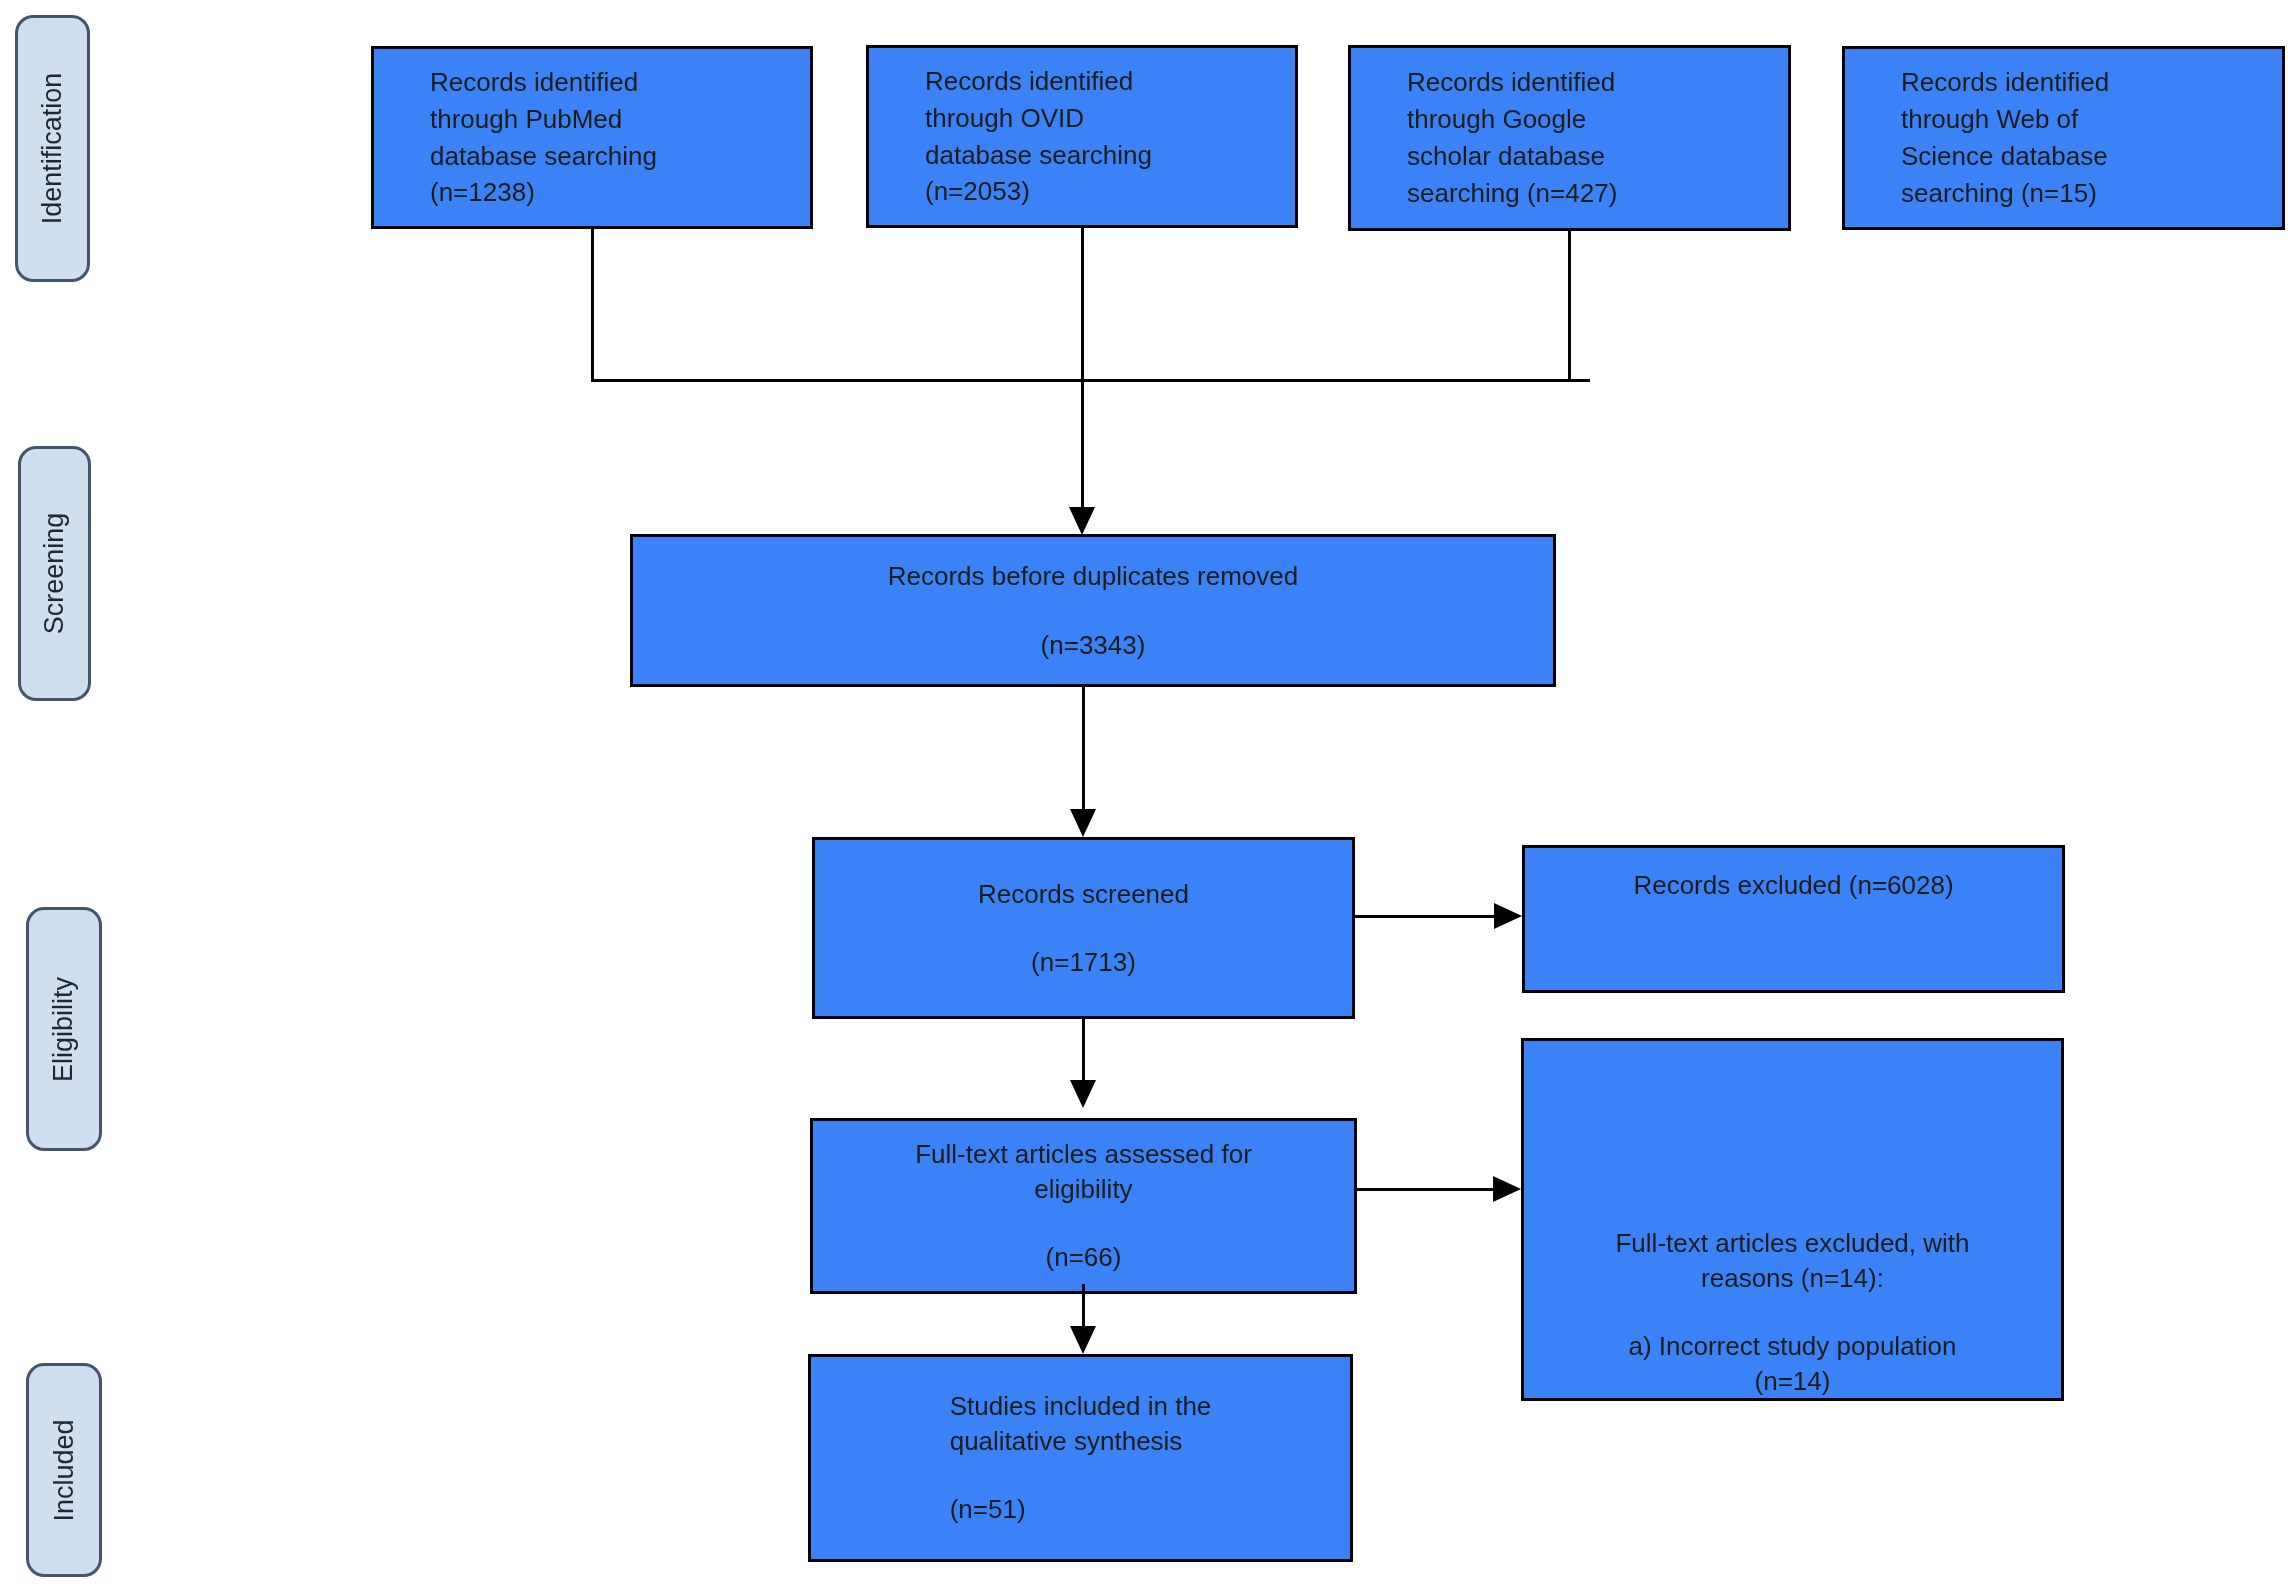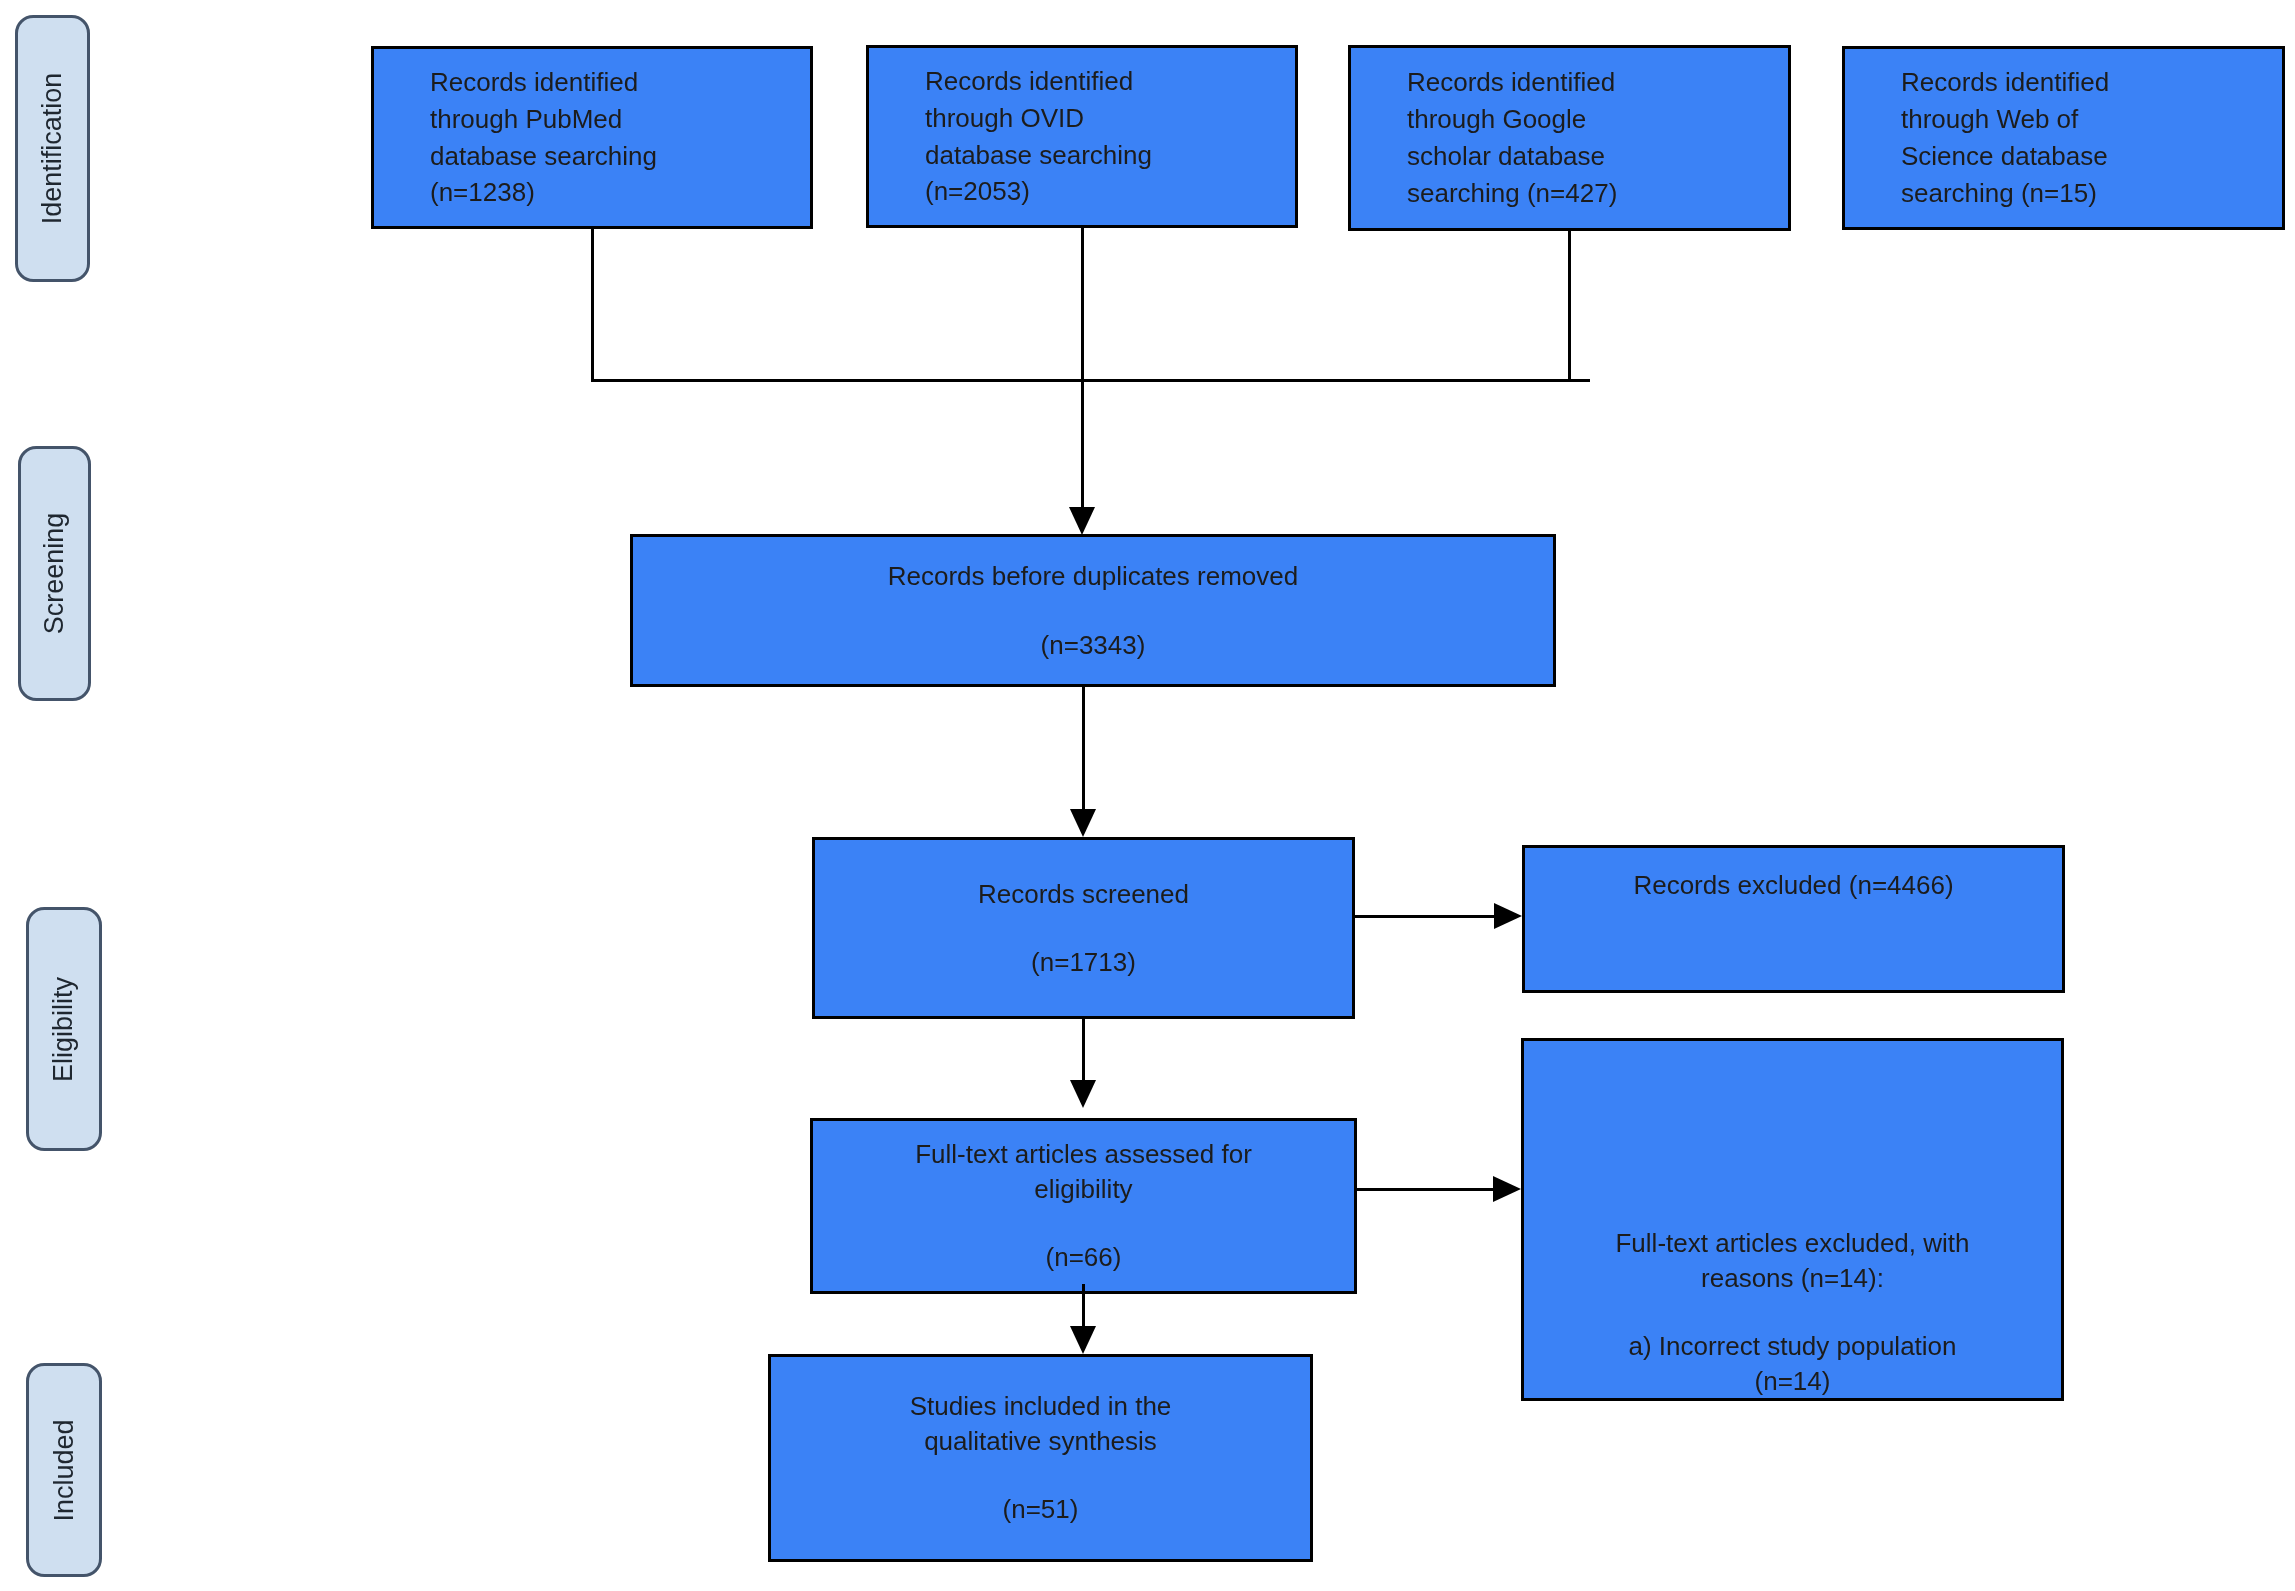--- a/index.html
+++ b/index.html
@@ -27,21 +27,21 @@
   .src{align-items:center;justify-content:flex-start;text-align:left;padding-left:56px;padding-right:18.3px;line-height:1.42;}
   #box-pubmed        {left:371px;  top:46px;  width:442px; height:183px;}
   #box-ovid          {left:866px; top:45px;  width:432px; height:183px;}
   #box-google        {left:1348px; top:45px;  width:443px; height:186px;}
   #box-wos           {left:1842px; top:46px;  width:443px; height:184px;}
   #box-duplicates    {left:630px; top:534px; width:926px;height:153px;align-items:center;justify-content:center;text-align:center;}
   #box-screened      {left:812px; top:837px;width:543px; height:182px;align-items:center;justify-content:center;text-align:center;}
   #box-rec-excluded  {left:1522px; top:845px;width:543px; height:148px;align-items:flex-start;justify-content:center;text-align:center;padding-top:19.5px;}
   #box-ft-assessed   {left:810px; top:1108px;width:547px; height:176px;align-items:center;justify-content:center;text-align:center;margin-top:10px;}
   #box-ft-excluded   {left:1521px; top:1038px;width:543px; height:363px;align-items:flex-end;justify-content:center;text-align:center;padding-top:10px;}
-  #box-included      {left:768px; top:1354px;width:545px; height:208px;align-items:center;justify-content:center;text-align:center;}
+  #box-included      {left:808px; top:1354px;width:545px; height:208px;align-items:center;justify-content:center;}
 
   
   .stage{
     position:absolute;
     background:#cfdff0;
     border:3.7px solid #44546a;
     border-radius:18.3px;
     box-sizing:border-box;
     display:flex;align-items:center;justify-content:center;
     overflow:hidden;
@@ -148,21 +148,21 @@
   <div class="box" id="box-screened">
     <span class="txt">Records screened
 
 (n=1713)</span>
   </div>
 
   <div class="line" id="l-scr-exc"></div>
   <div class="arrow-right" id="ah-scr-exc"></div>
 
   <div class="box" id="box-rec-excluded">
-    <span class="txt">Records excluded (n=4466)</span>
+    <span class="txt">Records excluded (n=6028)</span>
   </div>
 
   <div class="line" id="l-scr-ft"></div>
   <div class="arrow-down" id="ah-ft"></div>
 
   <div class="box" id="box-ft-assessed">
     <span class="txt">Full-text articles assessed for
 eligibility
 
 (n=66)</span>

